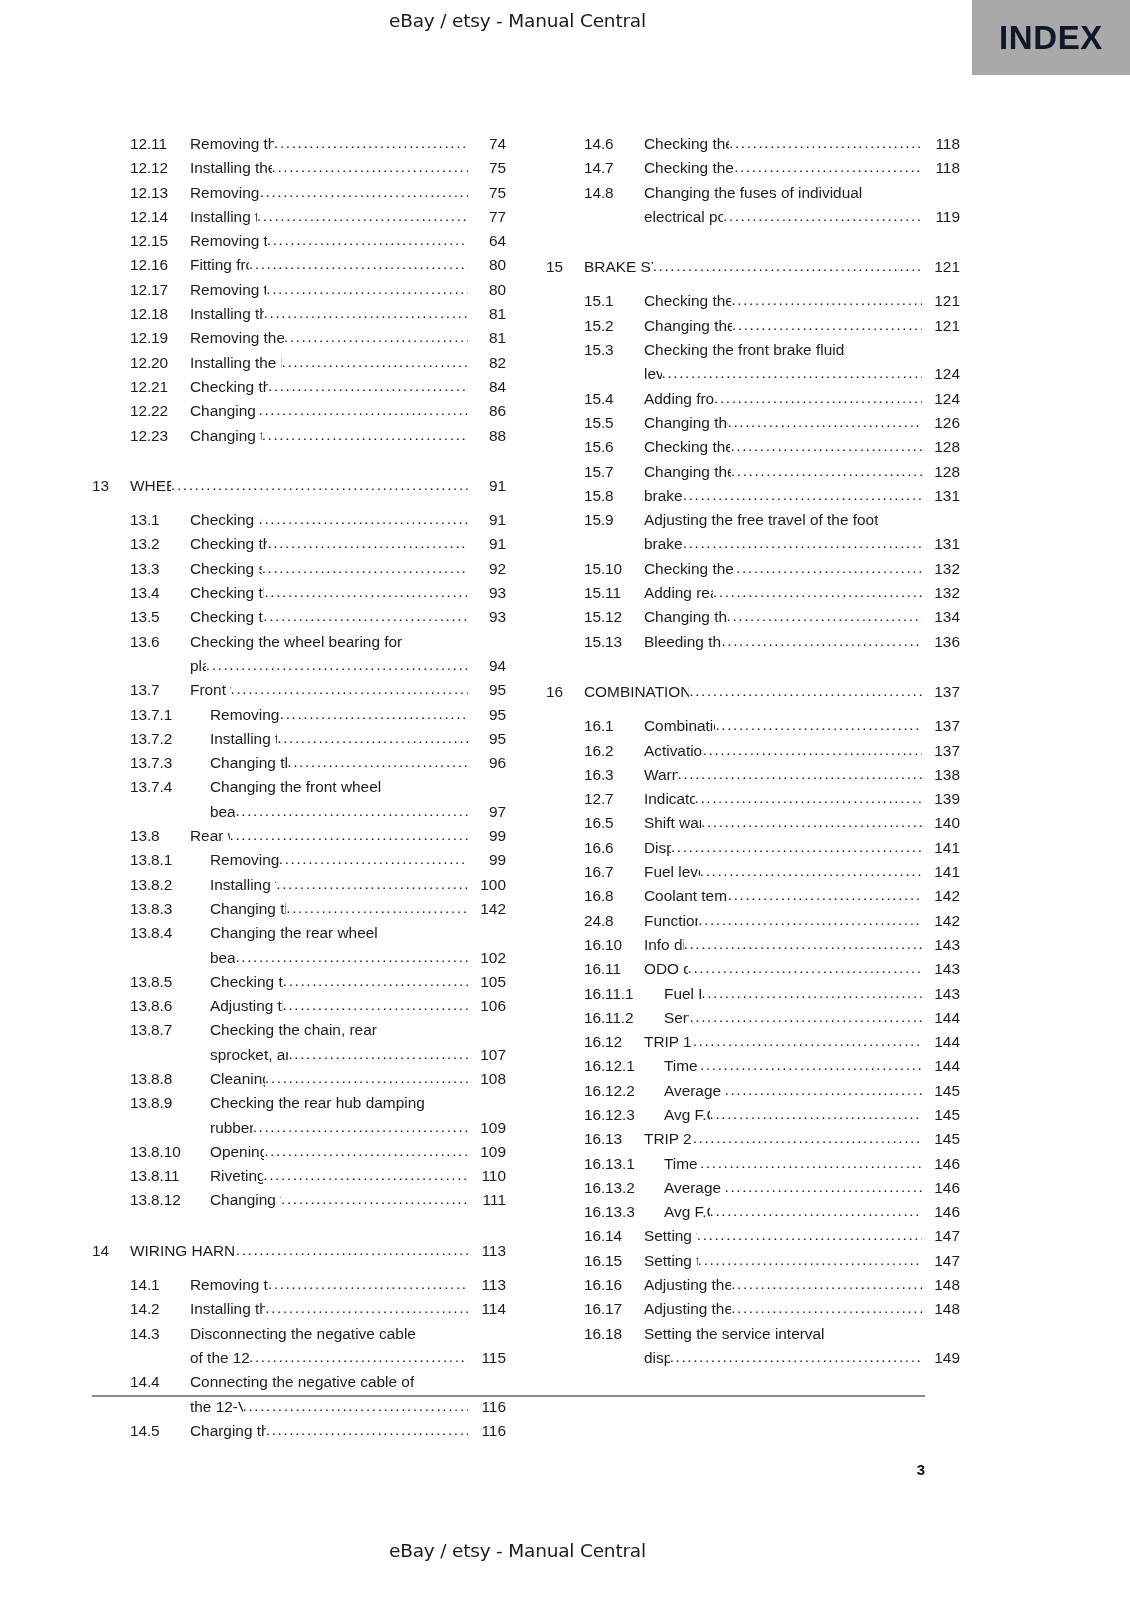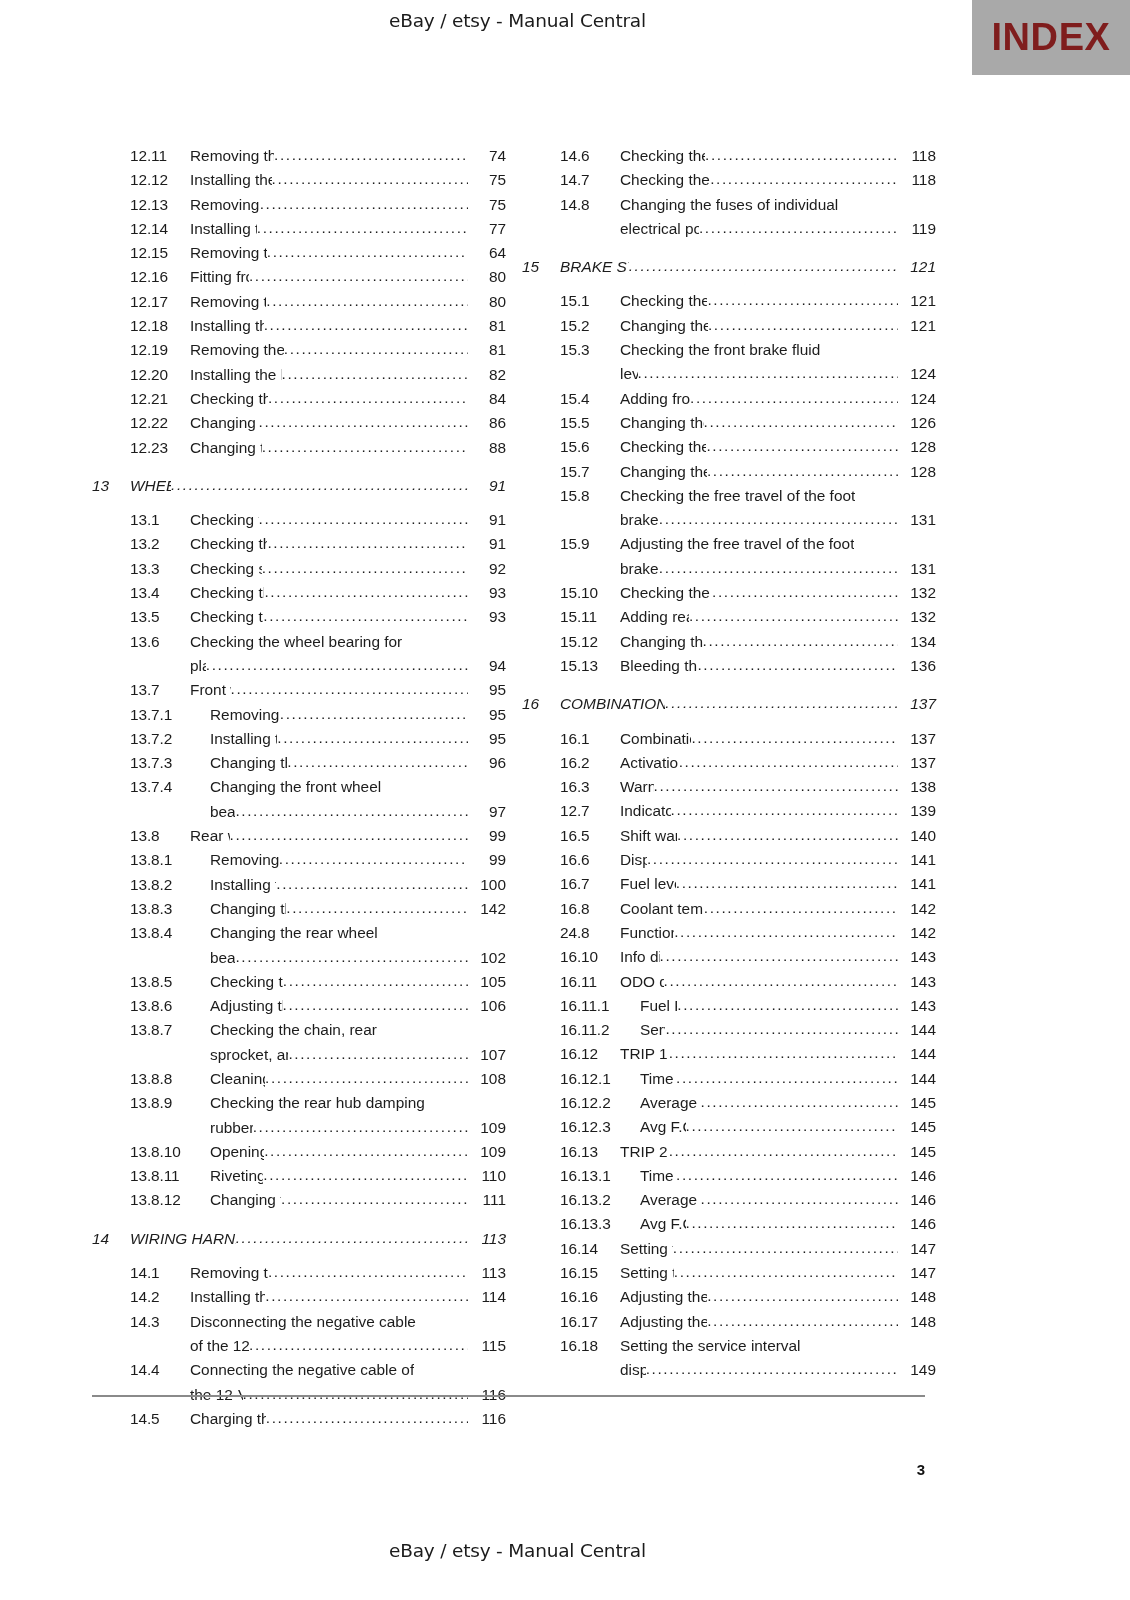--- a/index.html
+++ b/index.html
@@ -39,41 +39,41 @@
     top: 0;
     left: 972px;
     width: 158px;
     height: 75px;
     background: #a9a9a9;
     display: flex;
     align-items: center;
     justify-content: center;
   }
   .index-tab-label {
-    font-size: 38px;
+    font-size: 33px;
     font-weight: bold;
     letter-spacing: 0.6px;
-    color: #7f1d1d;
+    color: #0f172a;
     font-family: "Liberation Sans", sans-serif;
   }
 
   
   .toc-body {
     position: absolute;
     top: 128px;
     left: 0;
     width: 1130px;
   }
   .toc-columns {
     position: absolute;
-    top: 16px;
+    top: 4px;
     left: 92px;
     width: 860px;
     display: flex;
-    gap: 16px;
+    gap: 40px;
   }
   .toc-column {
     width: 414px;
     flex: 0 0 414px;
   }
 
   .toc-entry {
     display: flex;
     align-items: flex-start;
     font-size: 15.4px;
@@ -115,21 +115,21 @@
     white-space: nowrap;
   }
   
   .toc-entry .cont {
     display: flex;
     align-items: flex-end;
     width: 100%;
   }
 
   
-  .lvl1 { margin-top: 14px; margin-bottom: 10px; font-style: italic; }
+  .lvl1 { margin-top: 26px; margin-bottom: 10px; }
   .lvl1 .num { width: 38px; }
   .lvl1 .page { width: 34px; }
 
   
   .lvl2 .num { width: 60px; margin-left: 38px; }
   .lvl2 .page { width: 34px; }
 
   
   .lvl3 .num { width: 80px; margin-left: 38px; }
   .lvl3 .page { width: 34px; }
@@ -753,23 +753,20 @@
             <div class="line">
               <span class="title">Changing the rear brake linings</span>
               <span class="leader">................................................................................</span>
               <span class="page">128</span>
             </div>
           </div>
         </div>
         <div class="toc-entry lvl2">
           <div class="num">15.8</div>
           <div class="body">
-            <div class="line">
-              <span class="title">Checking the free travel of the foot</span>
-            </div>
             <div class="cont">
               <span class="title">brake lever</span>
               <span class="leader">................................................................................</span>
               <span class="page">131</span>
             </div>
           </div>
         </div>
         <div class="toc-entry lvl2">
           <div class="num">15.9</div>
           <div class="body">

